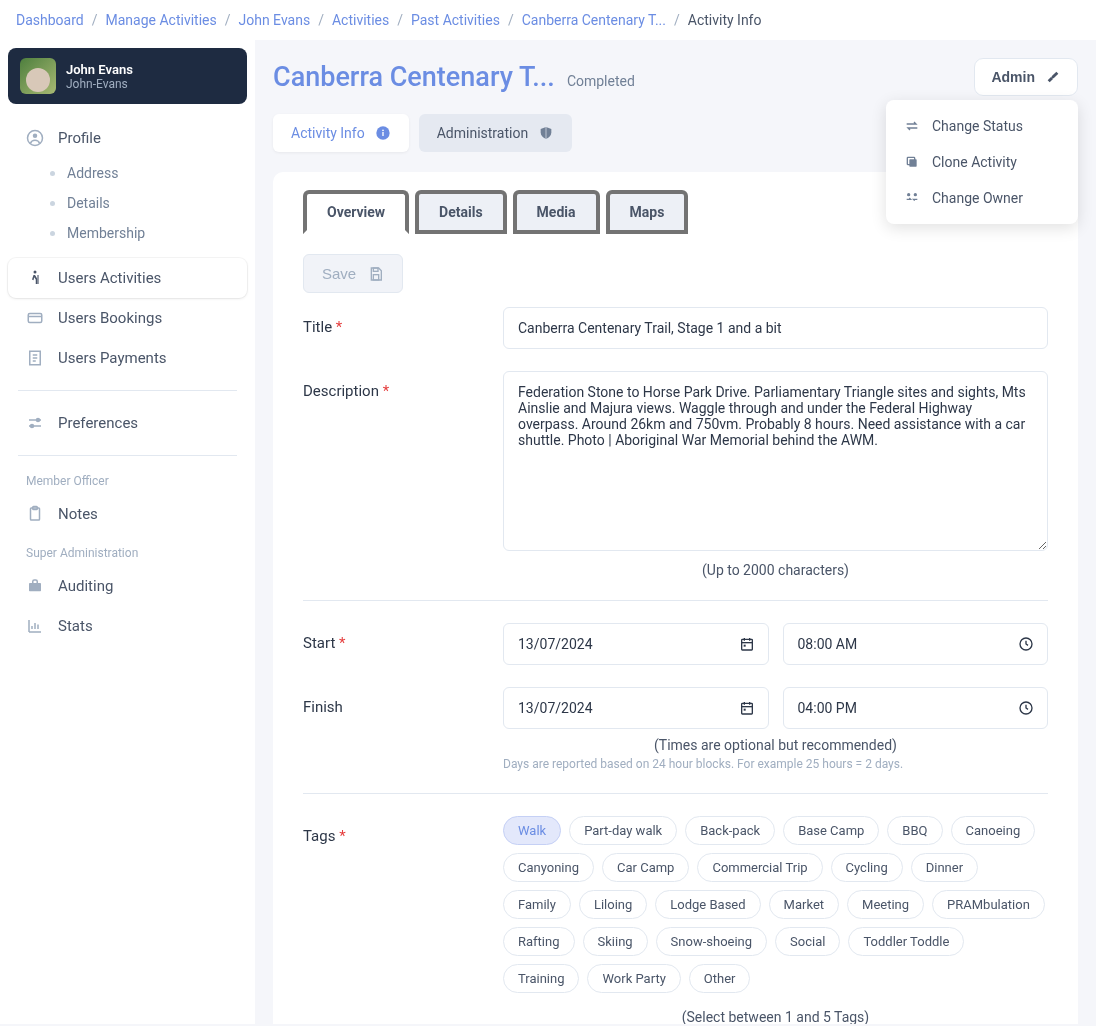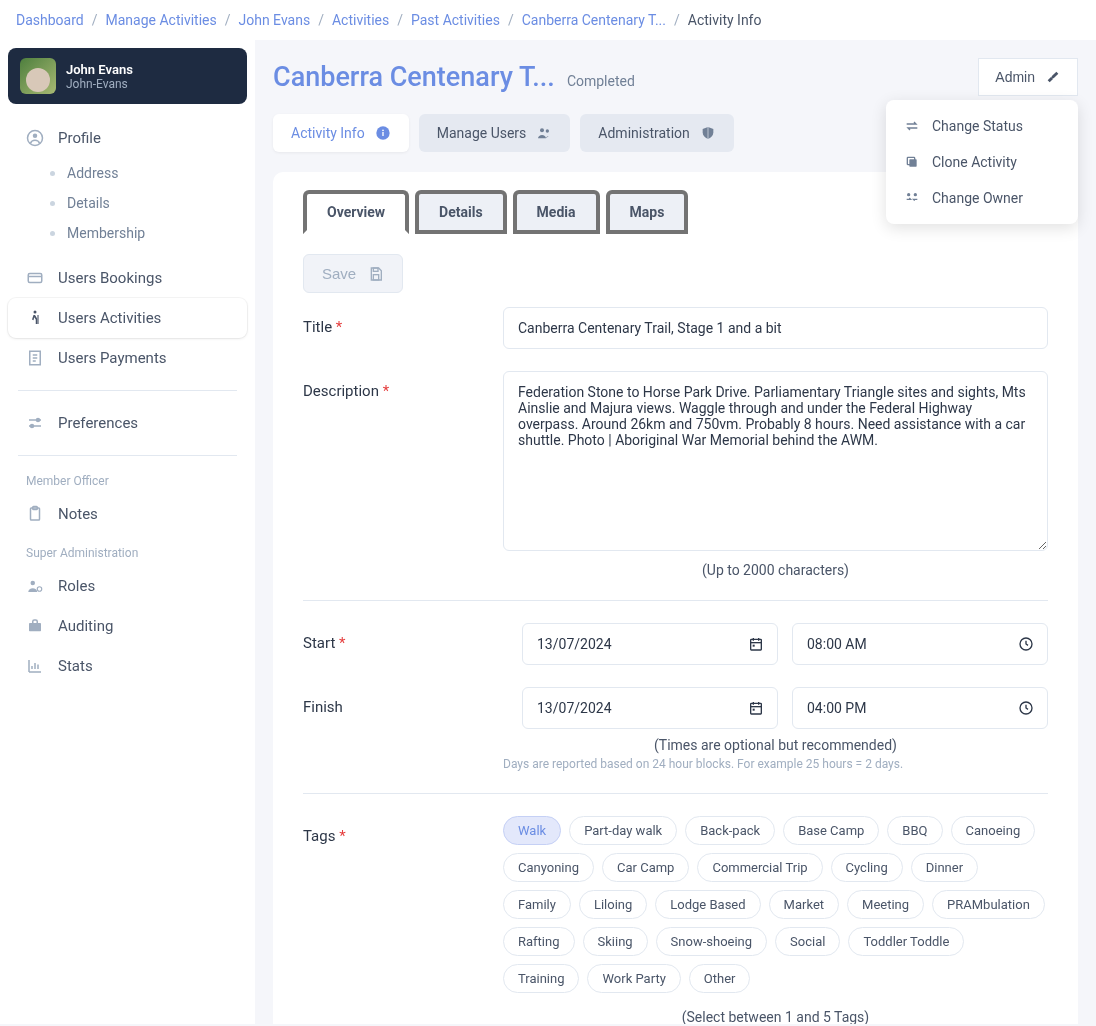--- a/index.html
+++ b/index.html
@@ -172,28 +172,29 @@
       font-weight: 500;
       color: #6b8de3;
     }
     .page-status {
       font-size: 14px;
       color: #718096;
     }
     .admin-btn {
       background: #fff;
       border: 1px solid #e2e8f0;
-      border-radius: 0;
+      border-radius: 9px;
       padding: 10px 16px;
       display: flex;
       align-items: flex-end;
       gap: 10px;
       cursor: pointer;
       font-size: 14px;
       color: #4a5568;
+      font-weight: bold;
     }
     
     
     .admin-dropdown {
       position: absolute;
       right: 18px;
       top: 60px;
       background: #fff;
       border-radius: 8px;
       box-shadow: 0 4px 16px rgba(0,0,0,0.12);
@@ -335,21 +336,20 @@
     
     .hr-divider {
       height: 1px;
       background: #e2e8f0;
       margin: 10px 0 22px 0;
     }
     
     .date-time-group {
       display: flex;
       gap: 14px;
-      margin-left: 19px;
     }
     .date-input-wrap, .time-input-wrap {
       flex: 1;
       position: relative;
     }
     .date-input, .time-input {
       width: 100%;
       padding: 12px 40px 12px 14px;
       border: 1px solid #e2e8f0;
       border-radius: 6px;
@@ -438,44 +438,44 @@
       <div class="sub-item">
         <span class="dot"></span>
         <span>Details</span>
       </div>
       <div class="sub-item">
         <span class="dot"></span>
         <span>Membership</span>
       </div>
     </div>
 
-    <div class="nav-item">
-      <span class="nav-icon">
-        <svg width="18" height="18" viewBox="0 0 24 24" fill="none" stroke="currentColor" stroke-width="2">
-            <rect x="3" y="6" width="18" height="12" rx="2"></rect>
-            <path d="M3 10h18"></path>
-          </svg>
-      </span>
-      <span>Users Bookings</span>
-    </div>
-
     <div class="nav-item active">
       <span class="nav-icon">
         <svg width="18" height="18" viewBox="0 0 24 24" fill="currentColor">
             <circle cx="12" cy="4" r="2"></circle>
             <path d="M10 8l-2 6 2 1 1-4 2 3v6h2v-7l-3-5h-2z"></path>
             <path d="M16 8v12" stroke="currentColor" stroke-width="1.5"></path>
           </svg>
       </span>
       <span>Users Activities</span>
     </div>
 
     <div class="nav-item">
       <span class="nav-icon">
         <svg width="18" height="18" viewBox="0 0 24 24" fill="none" stroke="currentColor" stroke-width="2">
+            <rect x="3" y="6" width="18" height="12" rx="2"></rect>
+            <path d="M3 10h18"></path>
+          </svg>
+      </span>
+      <span>Users Bookings</span>
+    </div>
+
+    <div class="nav-item">
+      <span class="nav-icon">
+        <svg width="18" height="18" viewBox="0 0 24 24" fill="none" stroke="currentColor" stroke-width="2">
             <rect x="5" y="3" width="14" height="18"></rect>
             <path d="M9 8h6M9 12h6M9 16h4"></path>
           </svg>
       </span>
       <span>Users Payments</span>
     </div>
 
     <div class="nav-divider"></div>
 
     <div class="nav-item">
@@ -498,30 +498,20 @@
         <svg width="18" height="18" viewBox="0 0 24 24" fill="none" stroke="currentColor" stroke-width="2">
             <rect x="6" y="4" width="12" height="16" rx="1"></rect>
             <rect x="9" y="2" width="6" height="4" rx="1"></rect>
           </svg>
       </span>
       <span>Notes</span>
     </div>
 
     <div class="nav-section-label">Super Administration</div>
 
-    <div class="nav-item">
-      <span class="nav-icon">
-        <svg width="18" height="18" viewBox="0 0 24 24" fill="currentColor">
-            <circle cx="9" cy="8" r="3"></circle>
-            <path d="M3 20c0-3 3-5 6-5s6 2 6 5"></path>
-            <circle cx="18" cy="16" r="3" fill="none" stroke="currentColor" stroke-width="1.5"></circle>
-          </svg>
-      </span>
-      <span>Roles</span>
-    </div>
 
     <div class="nav-item">
       <span class="nav-icon">
         <svg width="18" height="18" viewBox="0 0 24 24" fill="currentColor">
             <rect x="4" y="8" width="16" height="11" rx="1"></rect>
             <path d="M9 8V6a2 2 0 012-2h2a2 2 0 012 2v2" fill="none" stroke="currentColor" stroke-width="2"></path>
           </svg>
       </span>
       <span>Auditing</span>
     </div>
@@ -585,30 +575,20 @@
     </div>
 
     <div class="pill-tabs">
       <div class="pill-tab active">
         <span>Activity Info</span>
         <span class="pt-icon">
           <svg width="16" height="16" viewBox="0 0 24 24" fill="currentColor">
               <circle cx="12" cy="12" r="10"></circle>
               <circle cx="12" cy="8" r="1.3" fill="#fff"></circle>
               <rect x="11" y="10.5" width="2" height="6" fill="#fff"></rect>
-            </svg>
-        </span>
-      </div>
-      <div class="pill-tab">
-        <span>Manage Users</span>
-        <span class="pt-icon">
-          <svg width="16" height="16" viewBox="0 0 24 24" fill="currentColor">
-              <circle cx="9" cy="8" r="3"></circle>
-              <circle cx="17" cy="9" r="2.5"></circle>
-              <path d="M3 20c0-3 3-5 6-5s6 2 6 5M15 20c0-2 2-3.5 4-3.5"></path>
             </svg>
         </span>
       </div>
       <div class="pill-tab">
         <span>Administration</span>
         <span class="pt-icon">
           <svg width="16" height="16" viewBox="0 0 24 24" fill="currentColor">
               <path d="M12 3l8 3v5c0 5-3 8-8 10-5-2-8-5-8-10V6l8-3z"></path>
               <path d="M12 3v18" stroke="#e5e9f1" stroke-width="1"></path>
             </svg>

